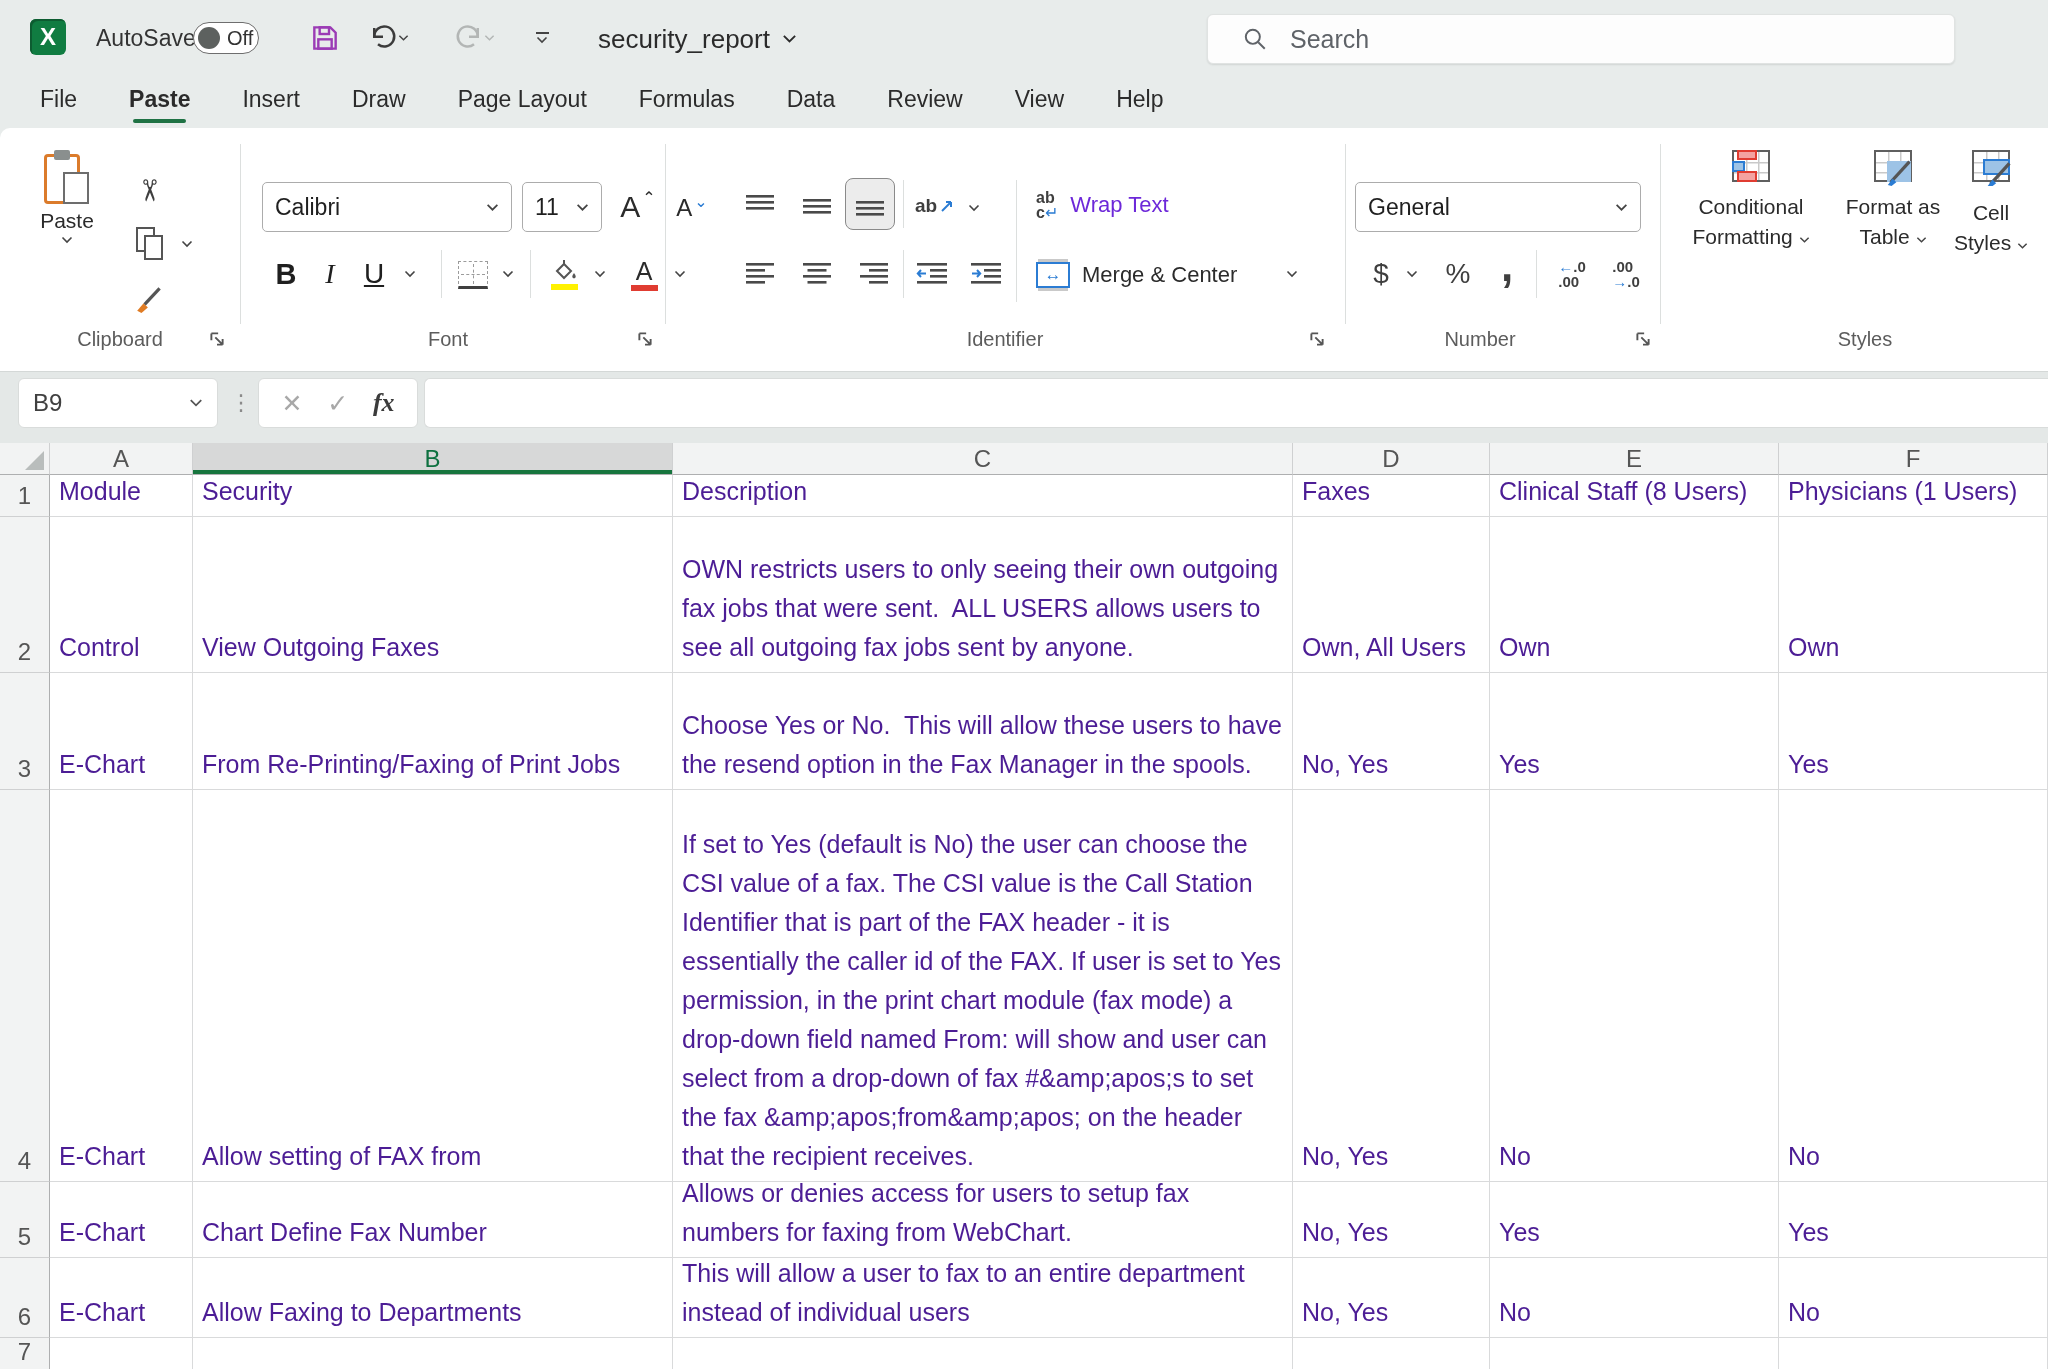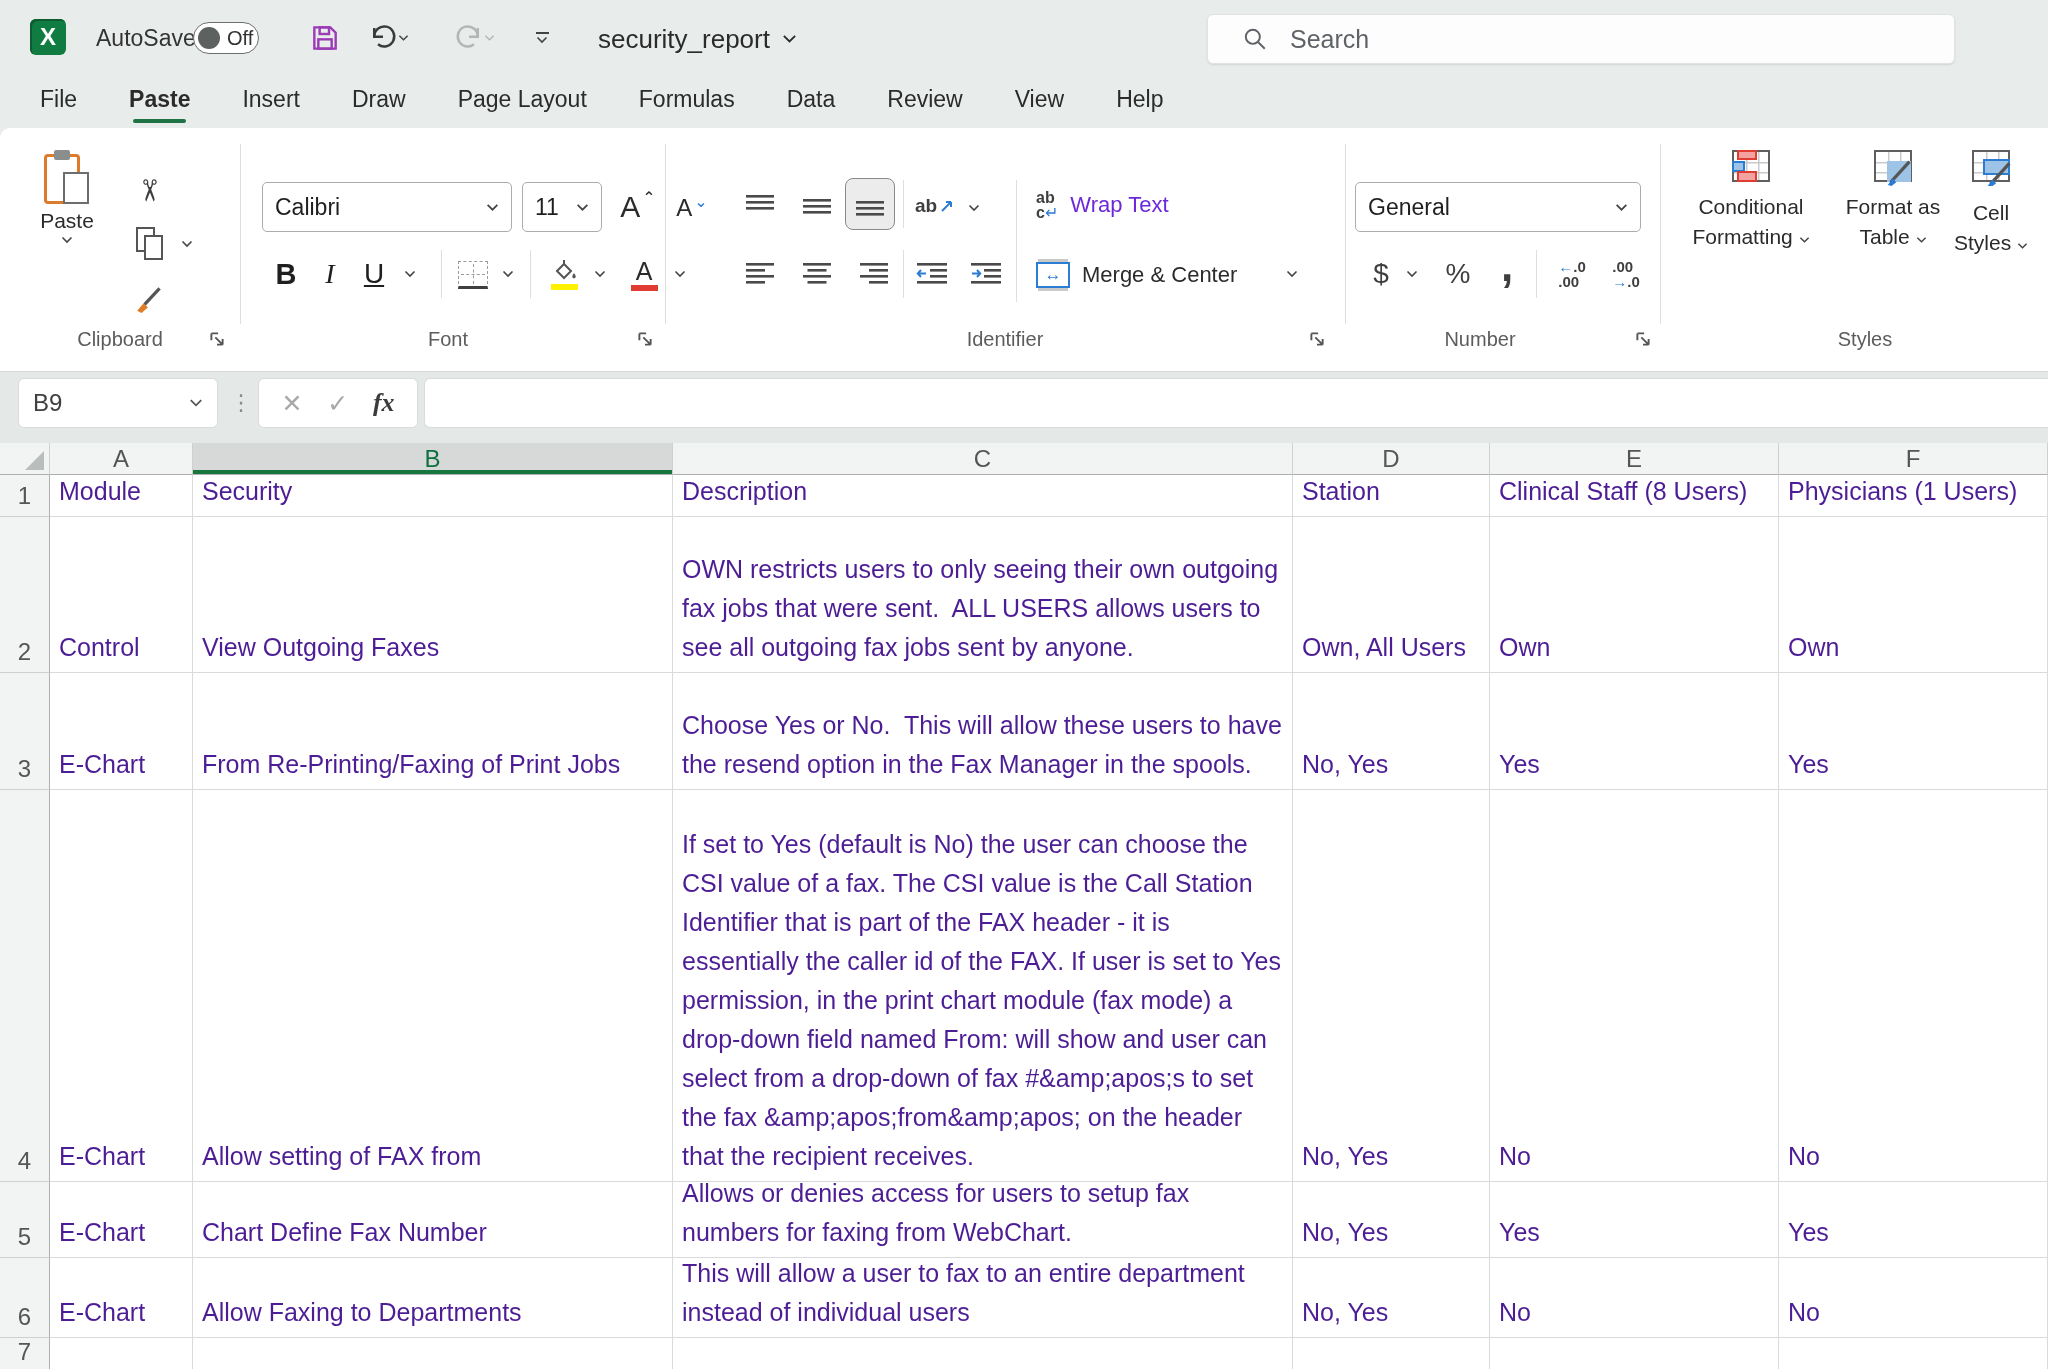--- a/index.html
+++ b/index.html
@@ -484,21 +484,21 @@
   <div class="hc sel">B</div>
   <div class="hc">C</div>
   <div class="hc">D</div>
   <div class="hc">E</div>
   <div class="hc">F</div>
 
   <div class="rh">1</div>
   <div class="c">Module</div>
   <div class="c">Security</div>
   <div class="c">Description</div>
-  <div class="c">Station</div>
+  <div class="c">Faxes</div>
   <div class="c">Clinical Staff (8 Users)</div>
   <div class="c">Physicians (1 Users)</div>
 
   <div class="rh">2</div>
   <div class="c">Control</div>
   <div class="c">View Outgoing Faxes</div>
   <div class="c desc">OWN restricts users to only seeing their own outgoing fax jobs that were sent.  ALL USERS allows users to see all outgoing fax jobs sent by anyone.</div>
   <div class="c">Own, All Users</div>
   <div class="c">Own</div>
   <div class="c">Own</div>

